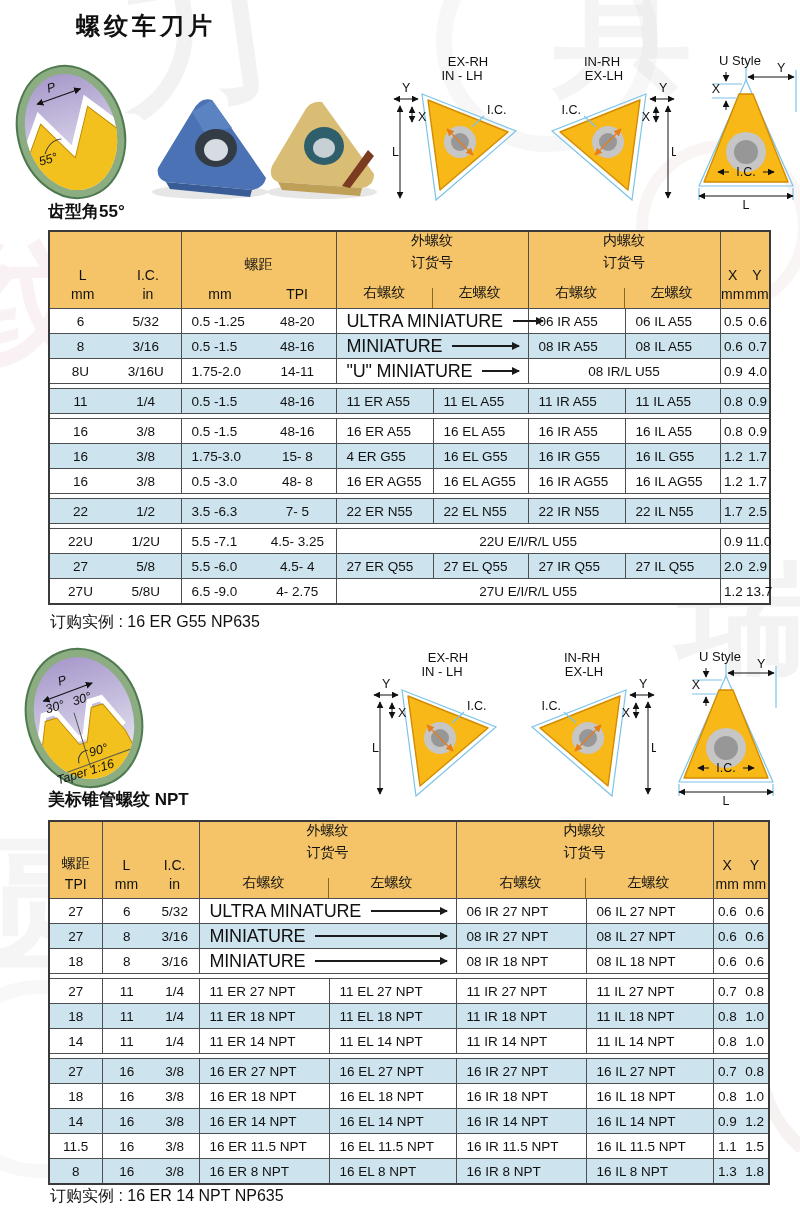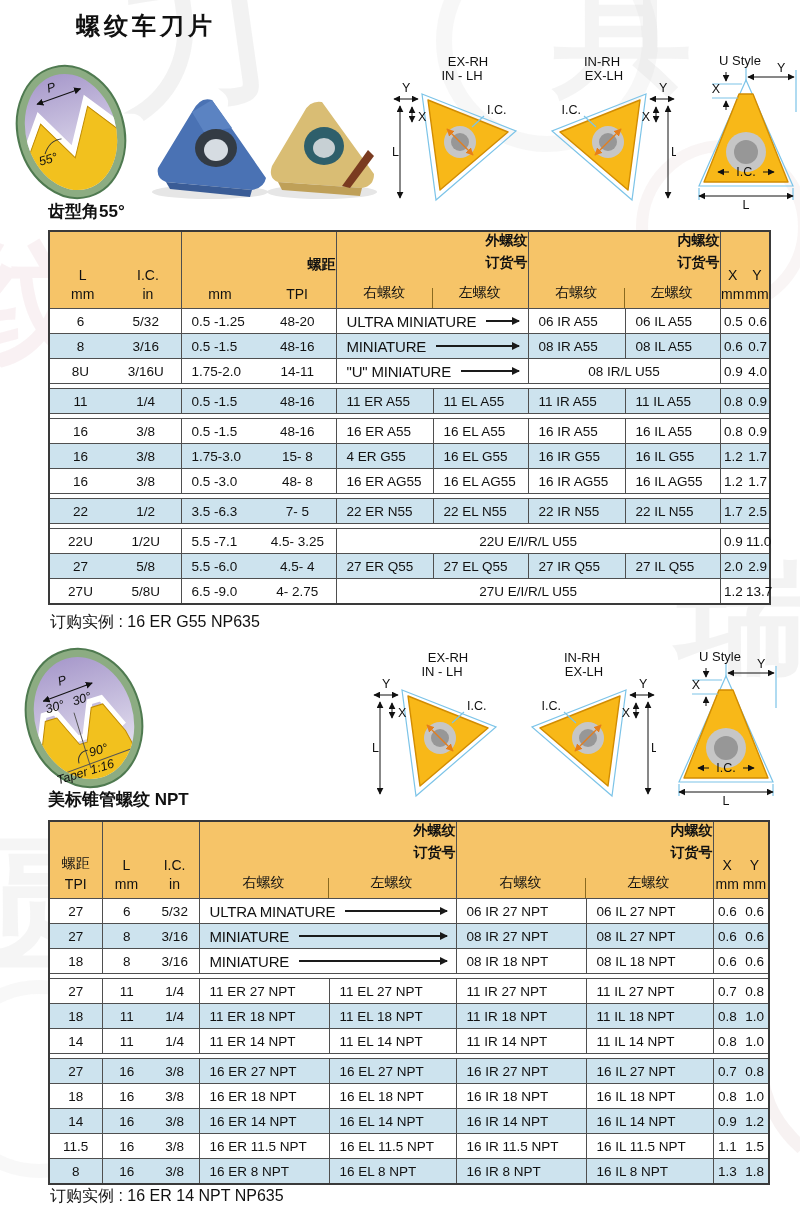--- a/index.html
+++ b/index.html
@@ -40,28 +40,28 @@
   .dt td{height:24px;font-size:13.5px;padding:0;}
   tr.shade td{background:#CDE3EE;}
   tr.gap td{height:4px!important;background:#fff;}
   .nr{border-right:none!important;}
   .nl{border-left:none!important;}
   .c{text-align:center;}
   .pl{text-align:left;padding-left:10px!important;}
   .stackpair{display:flex;padding-bottom:6px;}
   .stackpair .st{flex:1;display:flex;flex-direction:column;gap:3px;align-items:center;}
   .hflex{display:flex;flex-direction:column;justify-content:flex-end;padding:0 0 6px 0;gap:4px;}
-  .hflex .ttl{text-align:right;font-weight:bold;}
+  .hflex .ttl{text-align:center;}
   .hpair{display:flex;position:relative;}
   .hpair>span{flex:1;text-align:center;}
   .hpair.split::after{content:"";position:absolute;left:50%;bottom:-6px;height:20px;width:1px;background:#8a6a20;}
   .mb8{margin-bottom:8px;}
   
   .acell{display:flex;align-items:center;padding:0 9px 0 10px;}
-  .acell .lab{font-size:15px;letter-spacing:-.2px;}
+  .acell .lab{font-size:18px;letter-spacing:-.2px;}
   .aline{flex:1;height:1.5px;background:#1a1a1a;margin-left:10px;position:relative;min-width:30px;}
   .aline::after{content:"";position:absolute;right:-1px;top:-3.5px;width:0;height:0;
     border-left:8px solid #1a1a1a;border-top:4px solid transparent;border-bottom:4px solid transparent;}
 
   
   .figrow{position:absolute;z-index:1;display:flex;gap:8px;}
   #diags1{left:392px;top:54px;}
   #diags2{left:372px;top:650px;}
   .cap{font:13px "Liberation Sans",sans-serif;fill:#111;}
   .dtx{font:12.5px "Liberation Sans",sans-serif;fill:#111;}

